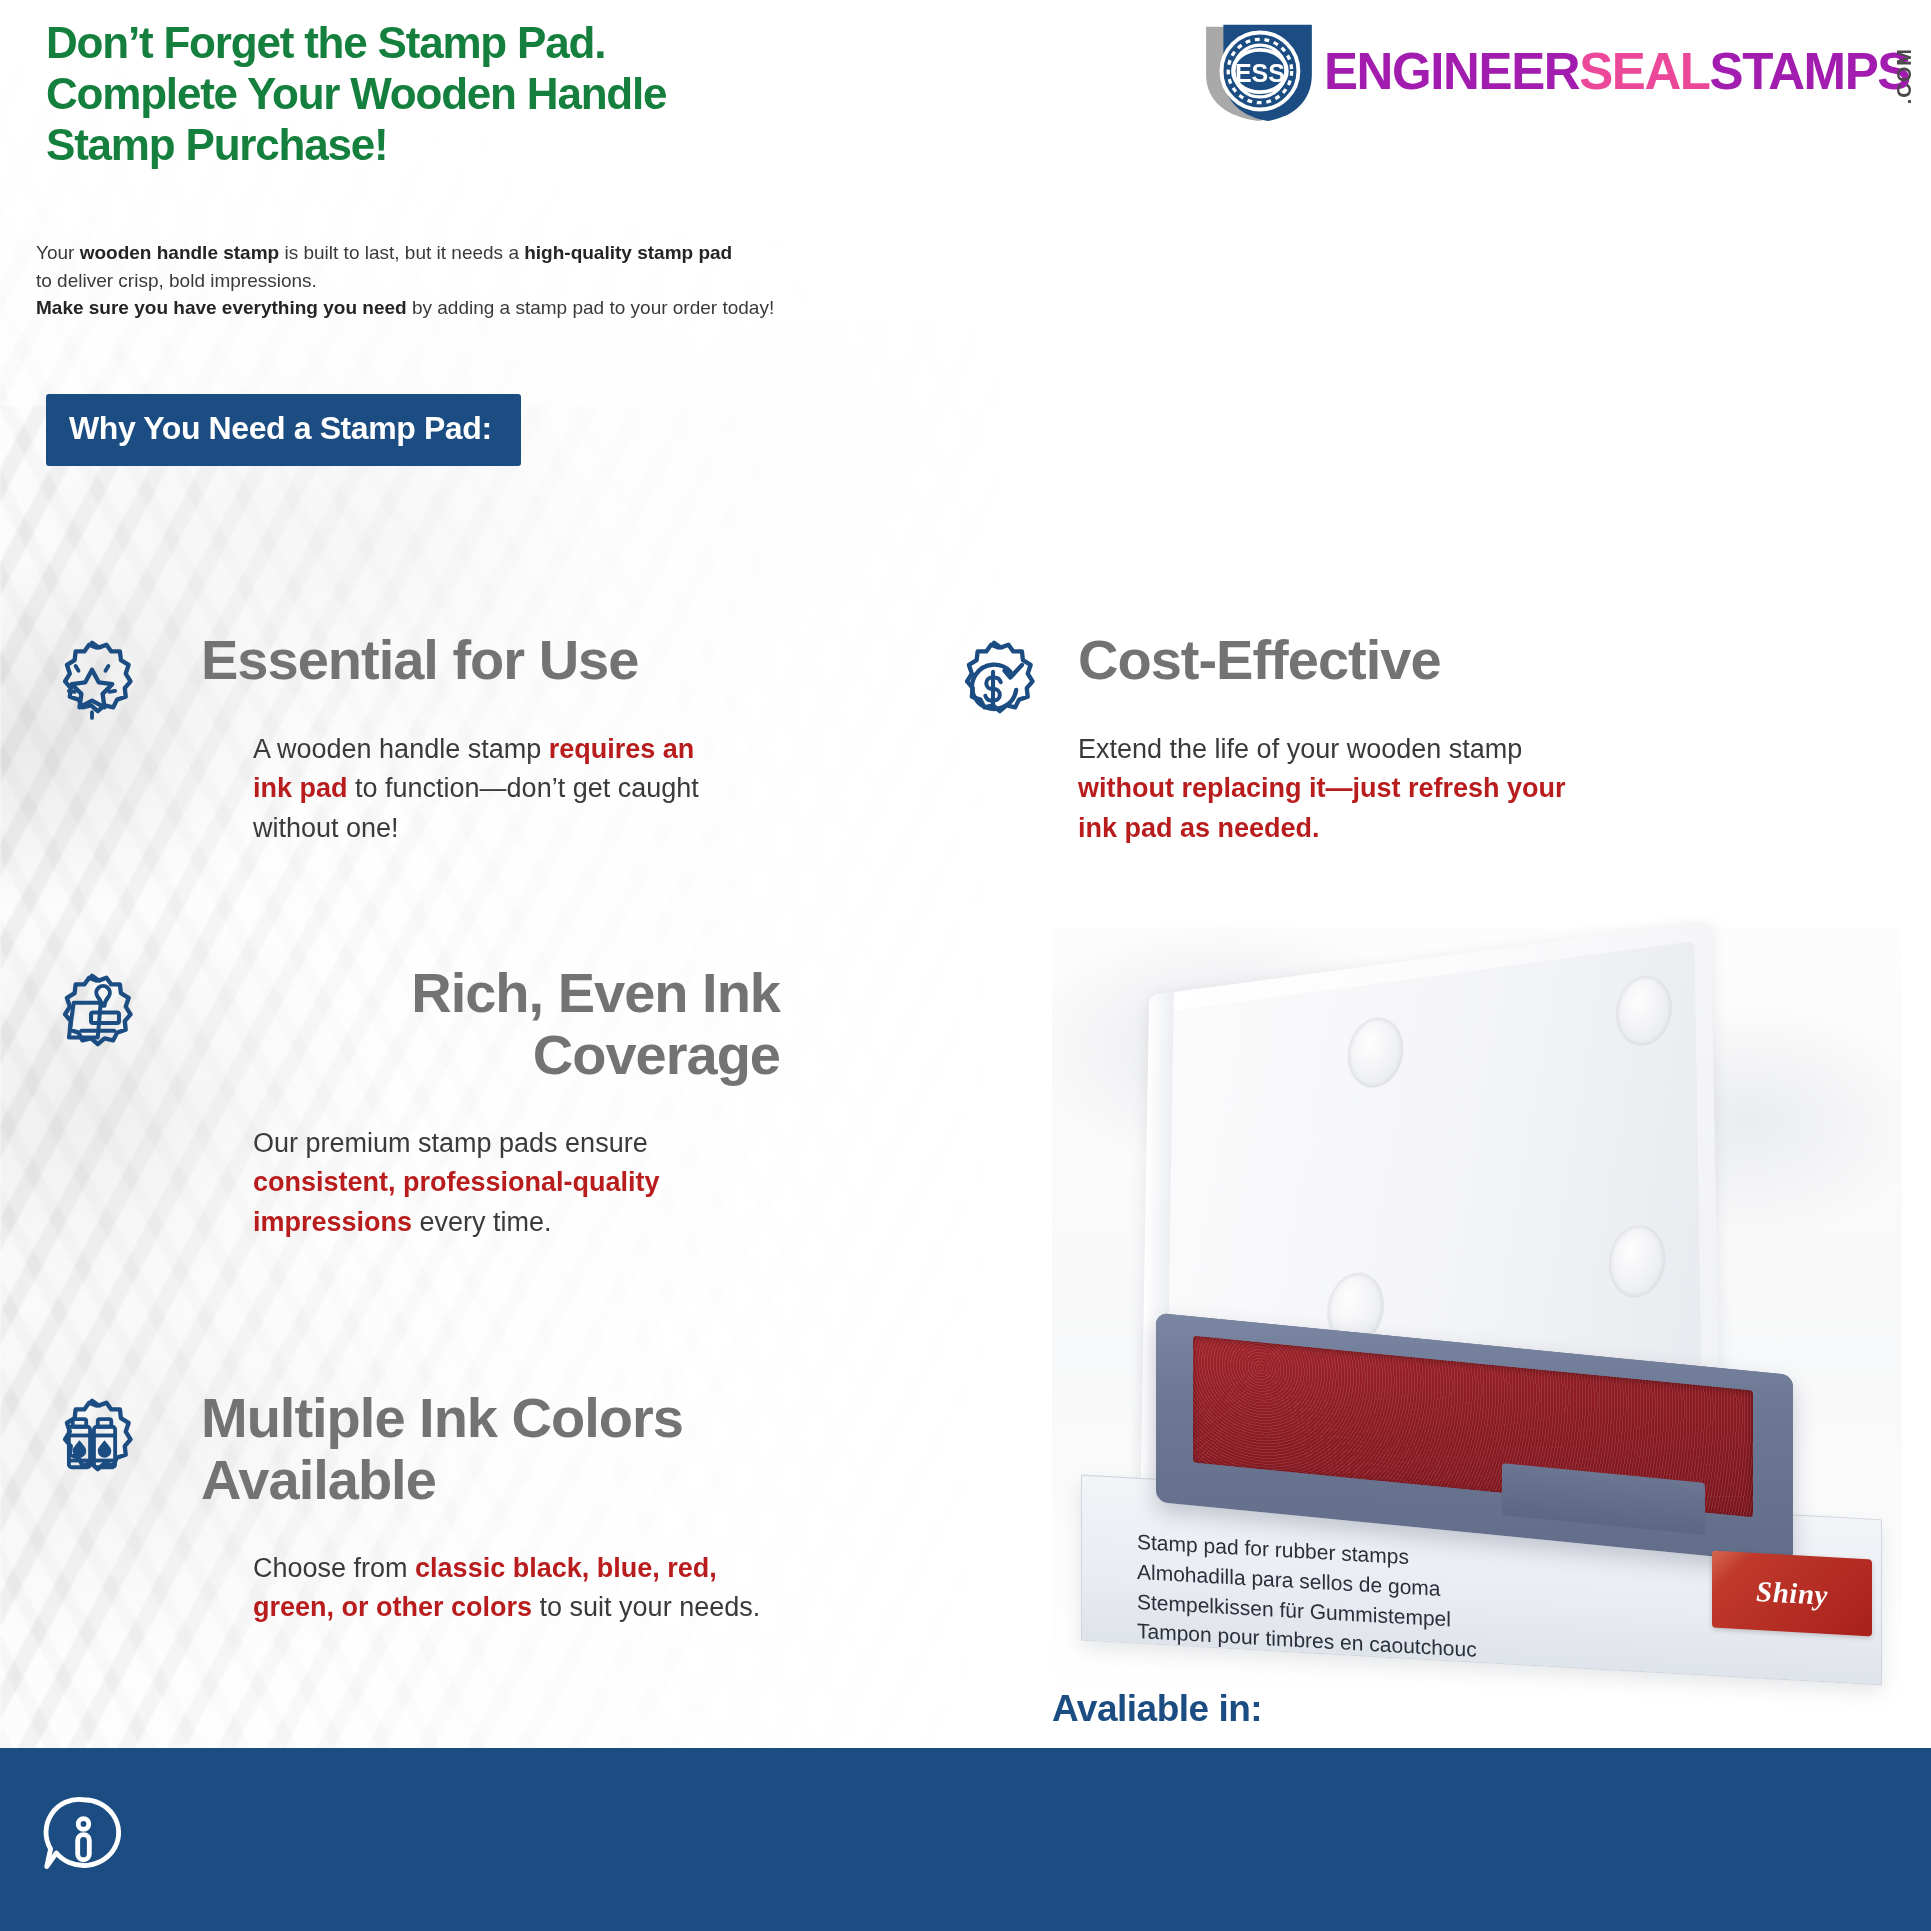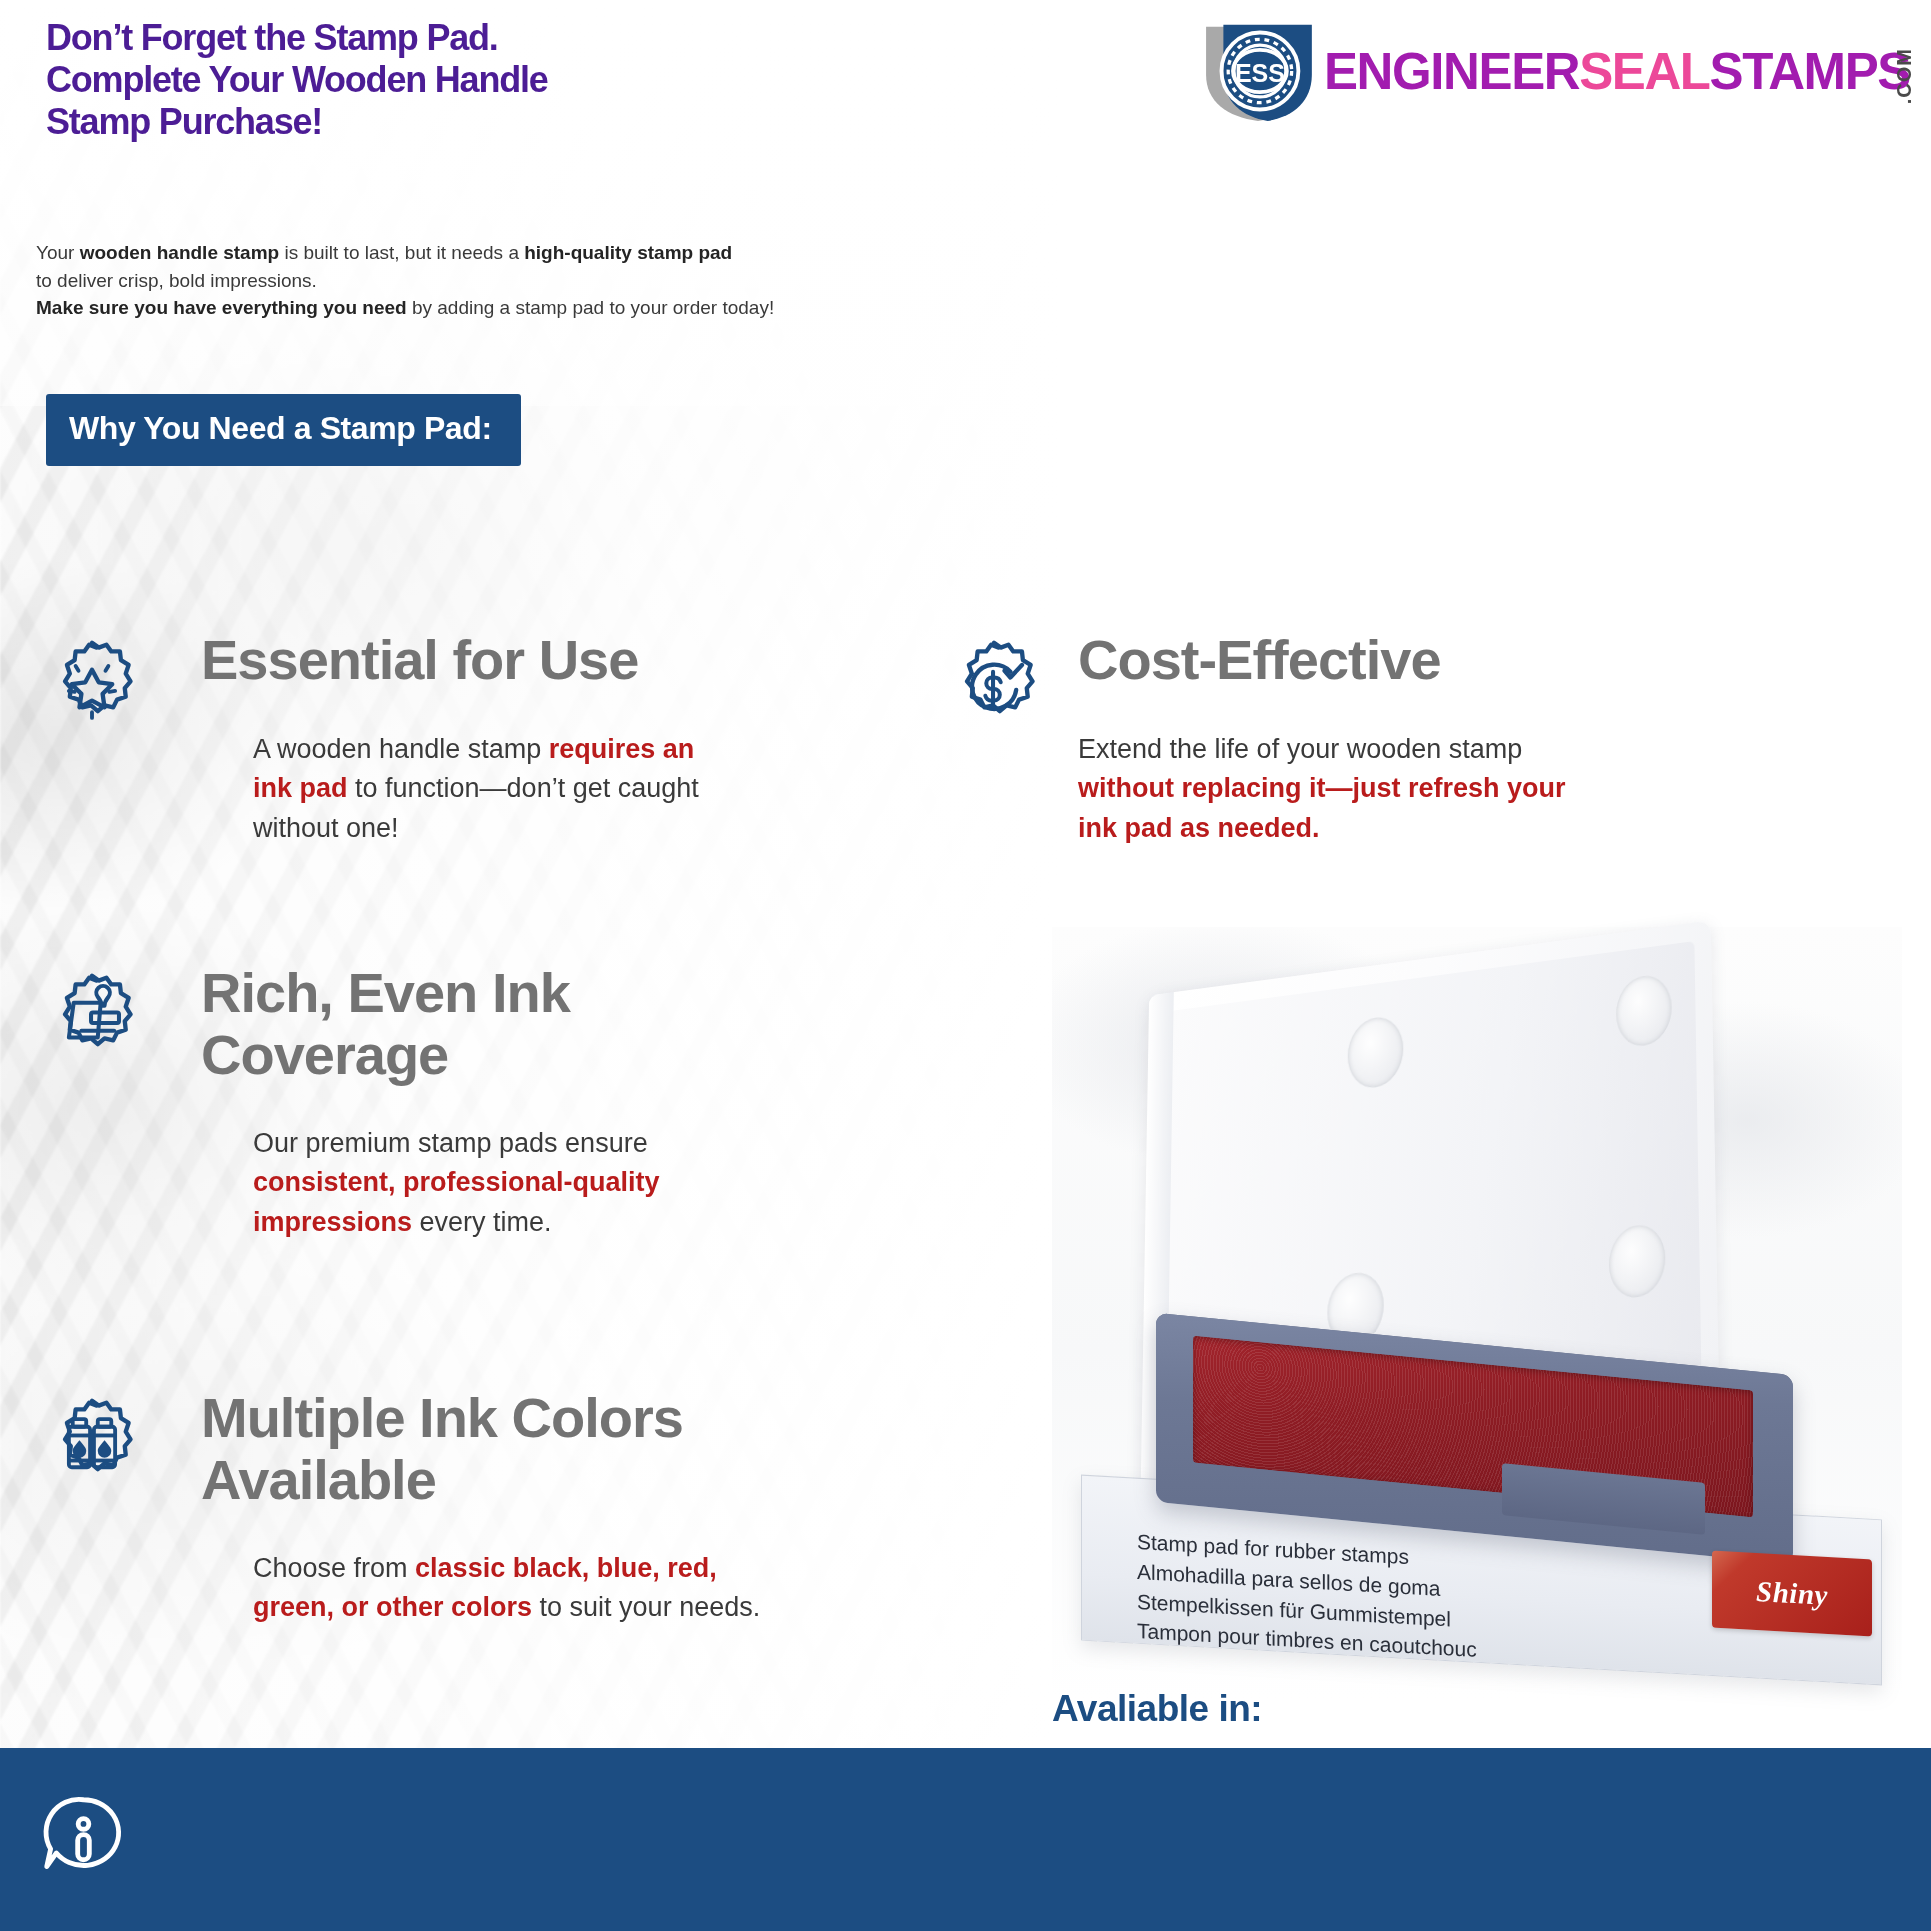--- a/index.html
+++ b/index.html
@@ -37,21 +37,21 @@
     background:linear-gradient(180deg,#ffffff 0%,rgba(255,255,255,.93) 45%,rgba(255,255,255,.55) 100%);
     z-index:1;
   }
 
   #page{ position:absolute; inset:0; z-index:3; }
 
   
   #header{ position:absolute; left:0; top:0; width:1931px; height:232px; }
   #headline{
     position:absolute; left:46px; top:17.4px; width:975px;
-    color:#4c1d95; font-weight:bold; font-size:36px; line-height:1.16;
+    color:#15803d; font-weight:bold; font-size:44px; line-height:1.16;
     letter-spacing:-1.2px;
   }
   #headline div{ white-space:nowrap; }
 
   
   #logo{ position:absolute; left:1200px; top:19.3px; width:714px; height:106px; }
   #logo-shield{
     position:absolute; left:0; top:1.9px; width:116px; height:100px;
   }
   #logo-wordmark{
@@ -97,21 +97,21 @@
 
   #feat-essential{ left:39px; top:637px; width:888px; }
   #feat-essential .f-title{ left:162px; top:-7.7px; }
   #feat-essential .f-body{ left:214px; top:93px; width:676px; }
 
   #feat-cost{ left:941px; top:637px; width:966px; }
   #feat-cost .f-title{ left:137px; top:-7.7px; }
   #feat-cost .f-body{ left:137px; top:93px; width:811px; }
 
   #feat-rich{ left:39px; top:970px; width:888px; }
-  #feat-rich .f-title{ left:162px; top:-7.7px; width:579px; }
+  #feat-rich .f-title{ left:162px; top:-7.7px; width:579px;text-align:right; }
   #feat-rich .f-body{ left:214px; top:154px; width:657px; }
 
   #feat-colors{ left:39px; top:1395px; width:927px; }
   #feat-colors .f-title{ left:162px; top:-7.7px; width:637px; }
   #feat-colors .f-body{ left:214px; top:154px; width:695px; }
 
   
   #product{ position:absolute; left:1052px; top:927px; width:850px; height:772px; }
   #prod-bg{
     position:absolute; inset:0;

